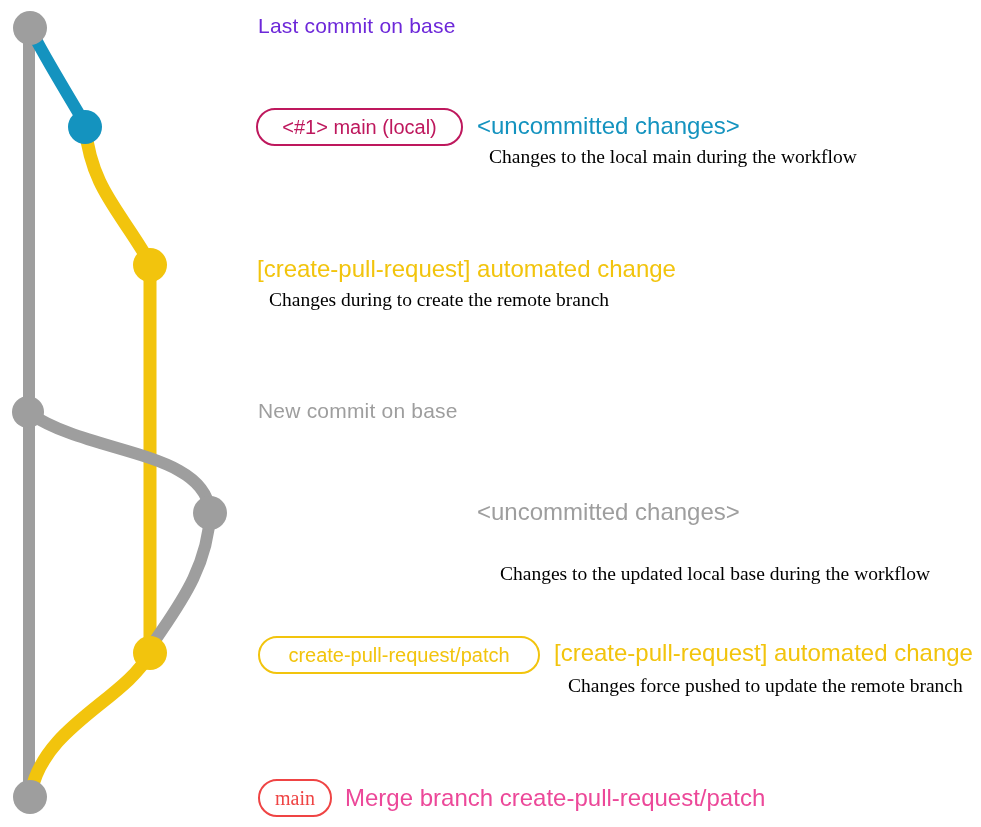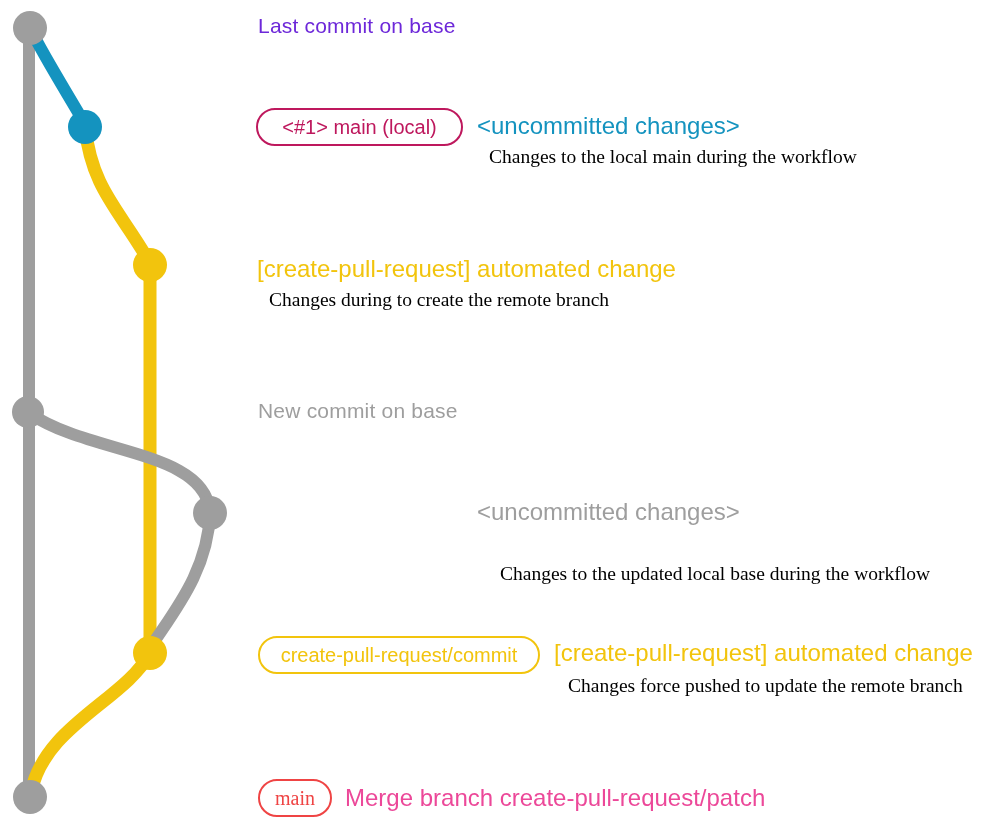--- a/index.html
+++ b/index.html
@@ -77,20 +77,20 @@
   <div class="abs row-subtitle" style="left:489px; top:146px;">Changes to the local main during the workflow</div>
 
   <div class="abs row-title" style="left: 257px; top: 256px; color: rgb(242, 196, 13);">[create-pull-request] automated change</div>
   <div class="abs row-subtitle" style="left:269px; top:289px;">Changes during to create the remote branch</div>
 
   <div class="abs heading" style="left: 258px; top: 398px; color: rgb(158, 158, 158);">New commit on base</div>
 
   <div class="abs row-title" style="left: 477px; top: 499px; color: rgb(158, 158, 158);">&lt;uncommitted changes&gt;</div>
   <div class="abs row-subtitle" style="left:500px; top:531px;margin-top:32px;">Changes to the updated local base during the workflow</div>
 
-  <div class="pill" style="left: 258px; top: 636px; width: 282px; color: rgb(242, 196, 13);">create-pull-request/commit</div>
+  <div class="pill" style="left: 258px; top: 636px; width: 282px; color: rgb(242, 196, 13);">create-pull-request/patch</div>
   <div class="abs row-title" style="left: 554px; top: 640px; color: rgb(242, 196, 13);">[create-pull-request] automated change</div>
   <div class="abs row-subtitle" style="left:568px; top:675px;text-align:right;">Changes force pushed to update the remote branch</div>
 
   <div class="pill" style="left: 258px; top: 779px; width: 74px; color: #ef4444; font-family: Liberation Serif, serif;">main</div>
   <div class="abs row-title" style="left: 345px; top: 785px; color: #ec4899;">Merge branch create-pull-request/patch</div>
 
 </div>
 
 </body></html>

